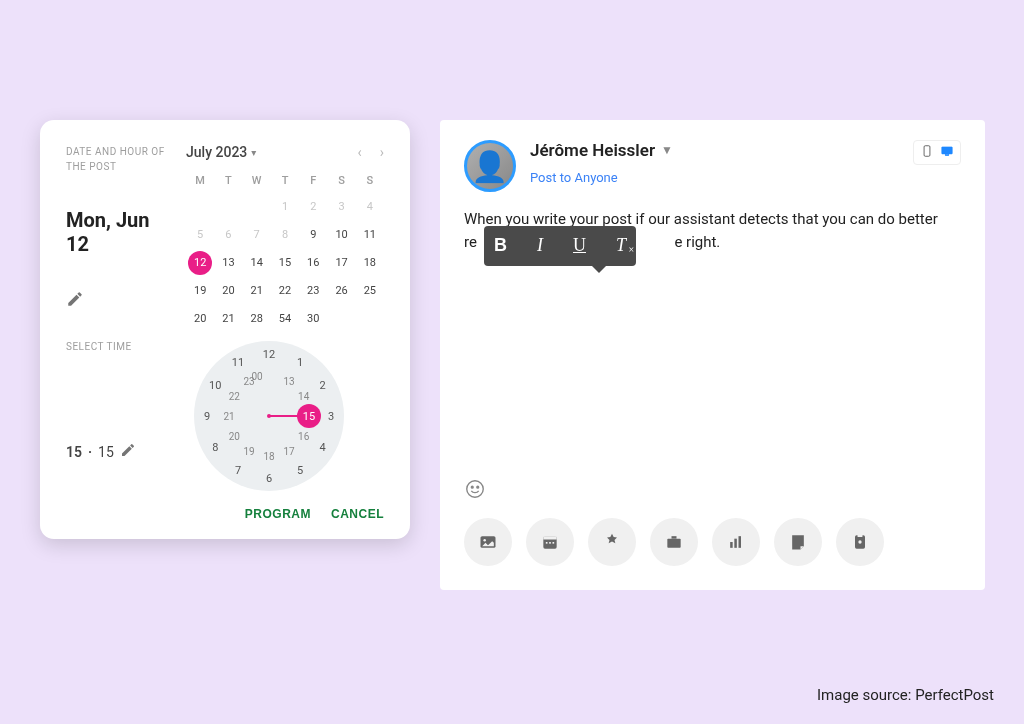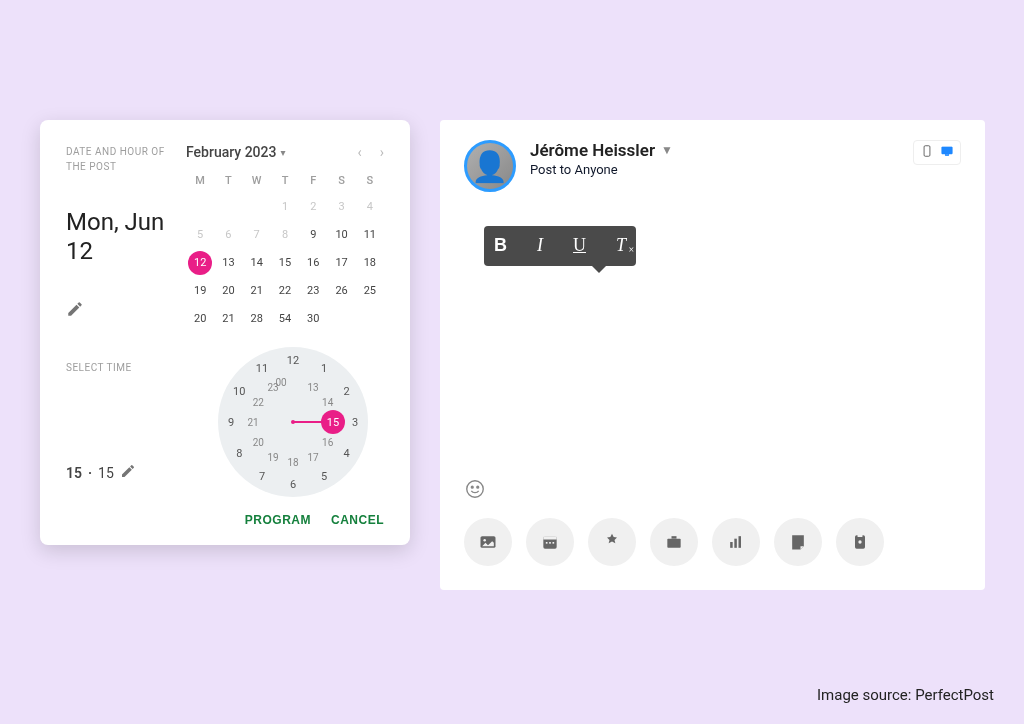--- a/index.html
+++ b/index.html
@@ -12,21 +12,21 @@
     overflow: hidden;
   }
 
   
   .datepicker {
     position: absolute;
     left: 40px;
     top: 120px;
     width: 370px;
     background: #fff;
-    border-radius: 8px;
+    border-radius: 14px;
     box-shadow: 0 6px 20px rgba(0,0,0,0.15);
     padding: 24px 26px 18px 26px;
   }
   .dp-top {
     display: flex;
     gap: 20px;
   }
   .dp-left {
     width: 100px;
     flex-shrink: 0;
@@ -34,22 +34,22 @@
   .dp-right { flex: 1; }
   .dp-sublabel {
     font-size: 10px;
     letter-spacing: 0.5px;
     color: #9e9e9e;
     text-transform: uppercase;
     line-height: 1.5;
     margin-bottom: 34px;
   }
   .dp-selected-date {
-    font-size: 24px;
-    font-weight: 400;
+    font-size: 20px;
+    font-weight: 700;
     color: #222;
     line-height: 1.2;
     margin-bottom: 34px;
     white-space: pre-line;
   }
   .dp-edit-icon { color: #757575; }
   .dp-edit-icon svg { width: 18px; height: 18px; }
 
   .dp-month-row {
     display: flex;
@@ -76,23 +76,23 @@
     font-size: 11px;
     gap: 4px 0;
   }
   .cal-head { color: #9e9e9e; font-weight: 500; padding: 4px 0;}
   .cal-day { color: #444; padding: 4px 0; border-radius: 50%; width: 24px; height: 24px; line-height: 16px; margin: 0 auto; display:flex; align-items:center; justify-content:center;}
   .cal-day.faded { color: #c7c7c7; }
   .cal-day.selected { background: #e91e87; color: #fff; }
 
   .dp-time-row {
     display: flex;
-    gap: 32px;
-    margin-top: 16px;
-    align-items: center;
+    gap: 8px;
+    margin-top: 10px;
+    align-items: flex-start;
   }
   .dp-time-left { width: 100px; flex-shrink:0;}
   .dp-time-label {
     font-size: 10px;
     letter-spacing: 0.5px;
     color: #9e9e9e;
     text-transform: uppercase;
     margin-bottom: 90px;
   }
   .dp-time-val {
@@ -188,21 +188,21 @@
     border: 3px solid #2d9cff;
     background: linear-gradient(135deg,#b0b0b0,#888);
     flex-shrink: 0;
     overflow:hidden;
     display:flex; align-items:center; justify-content:center;
     font-size: 30px;
   }
   .author-line { display:flex; align-items:center; gap:6px;}
   .author-name { font-size: 17px; font-weight: 600; color: #222;}
   .author-caret { color: #888; font-size: 12px;}
-  .author-sub { font-size: 13px; color: #0f172a; margin-top: 2px;}
+  .author-sub { font-size: 13px; color: #3b82f6; margin-top: 10px;}
   .device-icons {
     margin-left: auto;
     display: flex;
     gap: 6px;
     color: #555;
     border: 1px solid #eee;
     padding: 2px 6px;
     border-radius: 4px;
     align-items:center;
   }
@@ -295,21 +295,21 @@
 12</div>
       <div class="dp-edit-icon">
         <svg viewBox="0 0 24 24">
             <path fill="#757575" d="M3 17.25V21h3.75l11-11.03-3.75-3.75L3 17.25zM20.71 7.04a1 1 0 0 0 0-1.41l-2.34-2.34a1 1 0 0 0-1.41 0l-1.83 1.83 3.75 3.75 1.83-1.83z"></path>
           </svg>
       </div>
     </div>
     <div class="dp-right">
       <div class="dp-month-row">
         <div class="dp-month">
-          <span>February 2023</span>
+          <span>July 2023</span>
           <span class="caret">▾</span>
         </div>
         <div class="dp-nav">
           <span>‹</span>
           <span>›</span>
         </div>
       </div>
       <div class="cal-grid" id="cal-grid">
           <div class="cal-head">M</div>
           <div class="cal-head">T</div>
@@ -419,20 +419,26 @@
             <rect x="7" y="3" width="10" height="18" rx="2" fill="none" stroke="#555" stroke-width="1.5"></rect>
           </svg></span>
       <span class="active"><svg viewBox="0 0 24 24">
             <rect x="3" y="5" width="18" height="12" rx="1" fill="#1e88ff"></rect>
             <rect x="9" y="18" width="6" height="2" fill="#1e88ff"></rect>
           </svg></span>
     </div>
   </div>
 
   <div class="post-body">
+    <p>
+      <span>When you write your post if our assistant detects that you can do better</span><br>
+      <span>re</span>
+      <span style="display:inline-block;width:190px;"></span>
+      <span>e right.</span>
+    </p>
 
     <div class="fmt-toolbar">
       <span class="fmt-btn bold-b">B</span>
       <span class="fmt-btn ital-b">I</span>
       <span class="fmt-btn und-b">U</span>
       <span class="fmt-btn clr-b">T</span>
     </div>
   </div>
 
   <div class="emoji-btn">

